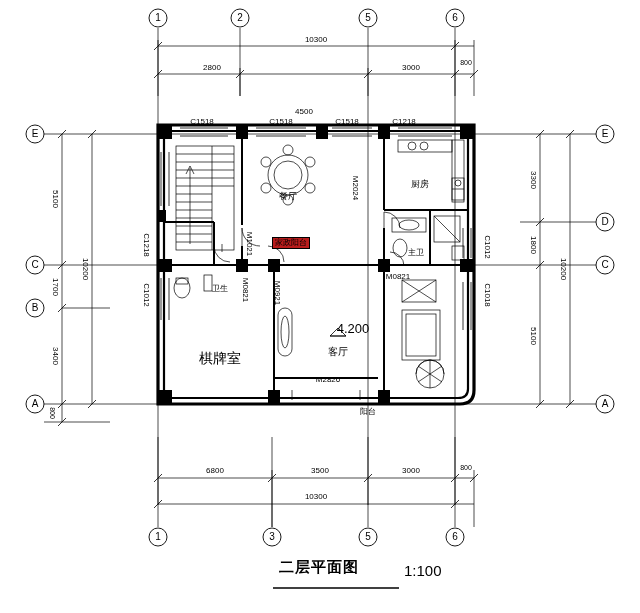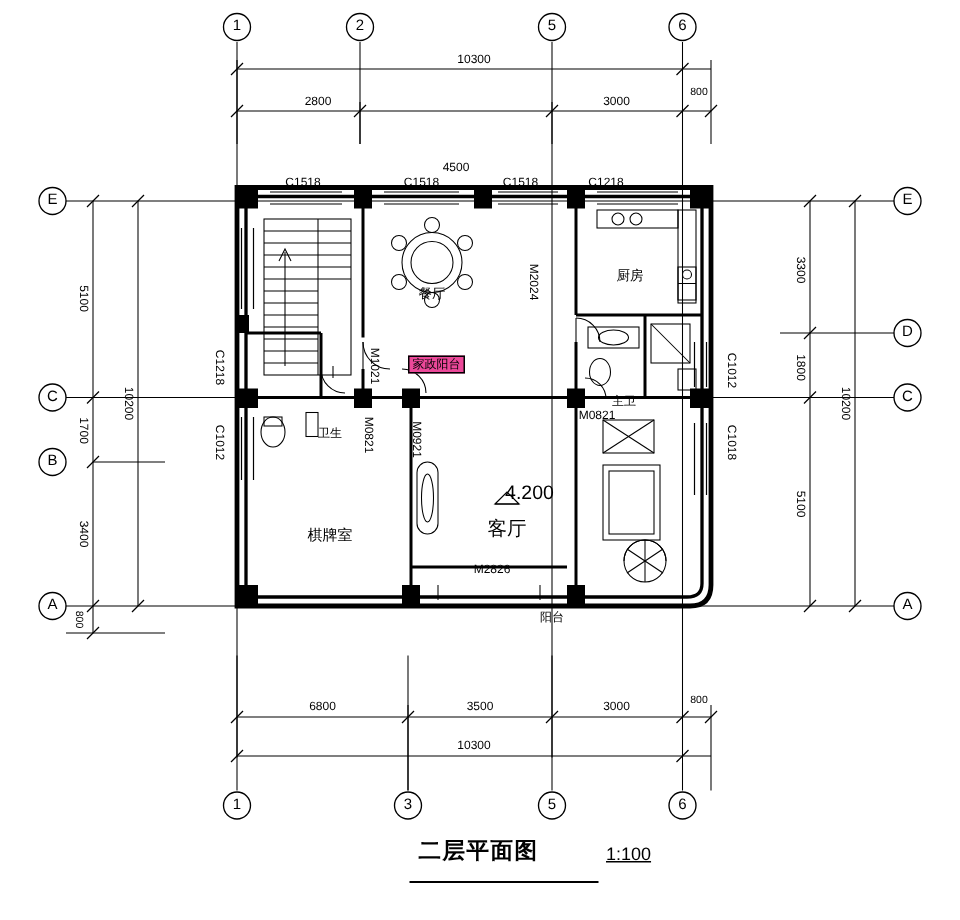--- a/index.html
+++ b/index.html
@@ -9,21 +9,21 @@
     font-family:"Liberation Sans", sans-serif;
     color:#000;
     position:relative;
     overflow:hidden;
   }
   #plan{position:absolute;left:0;top:0;width:640px;height:613px;}
   .lbl{position:absolute;font-size:8px;line-height:1;white-space:nowrap;color:#000;}
   .lbl.cn{font-family:Liberation Sans, sans-serif;text-align:right;}
   .c{transform:translate(-50%,-50%);}
   .title{position:absolute;font-family:"DejaVu Sans", sans-serif;font-size:15px;font-weight:bold;letter-spacing:1px;}
-  .scale{position:absolute;font-size:12px;font-family:"Liberation Sans",sans-serif;text-decoration:underline;}
+  .scale{position:absolute;font-size:15px;font-family:"Liberation Sans",sans-serif;}
   .vert{writing-mode:vertical-rl;text-orientation:mixed;}
 </style>
 </head>
 <body>
 
 <svg id="plan" viewBox="0 0 640 613" xmlns="http://www.w3.org/2000/svg">
   <rect x="0" y="0" width="640" height="613" fill="#ffffff"></rect>
 
   <g stroke="#000" fill="none" stroke-width="0.7">
 
@@ -347,23 +347,23 @@
 
 <div class="lbl c vert" style="left:355px;top:188px;">M2024</div>
 <div class="lbl c vert" style="left:249px;top:244px;">M1021</div>
 <div class="lbl c vert" style="left:245px;top:290px;">M0821</div>
 <div class="lbl c vert" style="left:277px;top:293px;">M0921</div>
 <div class="lbl c" style="left:398px;top:277px;">M0821</div>
 <div class="lbl c" style="left:328px;top:380px;">M2826</div>
 
 <div class="lbl cn c" style="left:288px;top:196px;font-size:9px;">餐厅</div>
 <div class="lbl cn c" style="left:420px;top:184px;font-size:9px;">厨房</div>
-<div class="lbl cn c" style="left:291px;top:243px;font-size:8px;border:0.7px solid #000;padding:1px 2px;background:#ec4899;">家政阳台</div>
+<div class="lbl cn c" style="left:291px;top:243px;font-size:8px;border:0.7px solid #000;padding:1px 2px;background:#b91c1c;">家政阳台</div>
 <div class="lbl cn c" style="left:220px;top:289px;font-size:8px;">卫生</div>
-<div class="lbl cn c" style="left:416px;top:268px;font-size:8px;">主卫</div>
-<div class="lbl cn c" style="left:220px;top:358px;font-size:10px;">棋牌室</div>
-<div class="lbl cn c" style="left:338px;top:352px;font-size:13px;">客厅</div>
+<div class="lbl cn c" style="left:416px;top:253px;font-size:8px;">主卫</div>
+<div class="lbl cn c" style="left:220px;top:358px;font-size:14px;">棋牌室</div>
+<div class="lbl cn c" style="left:338px;top:352px;font-size:10px;">客厅</div>
 <div class="lbl cn c" style="left:322px;top:412px;font-size:8px;margin-left:46px;">阳台</div>
 
 <div class="lbl c" style="left:353px;top:328px;font-size:13px;">4.200</div>
 
 <div class="title" style="left:279px;top:558px;">二层平面图</div>
 <div class="scale" style="left:404px;top:562px;">1:100</div>
 
 </body></html>

